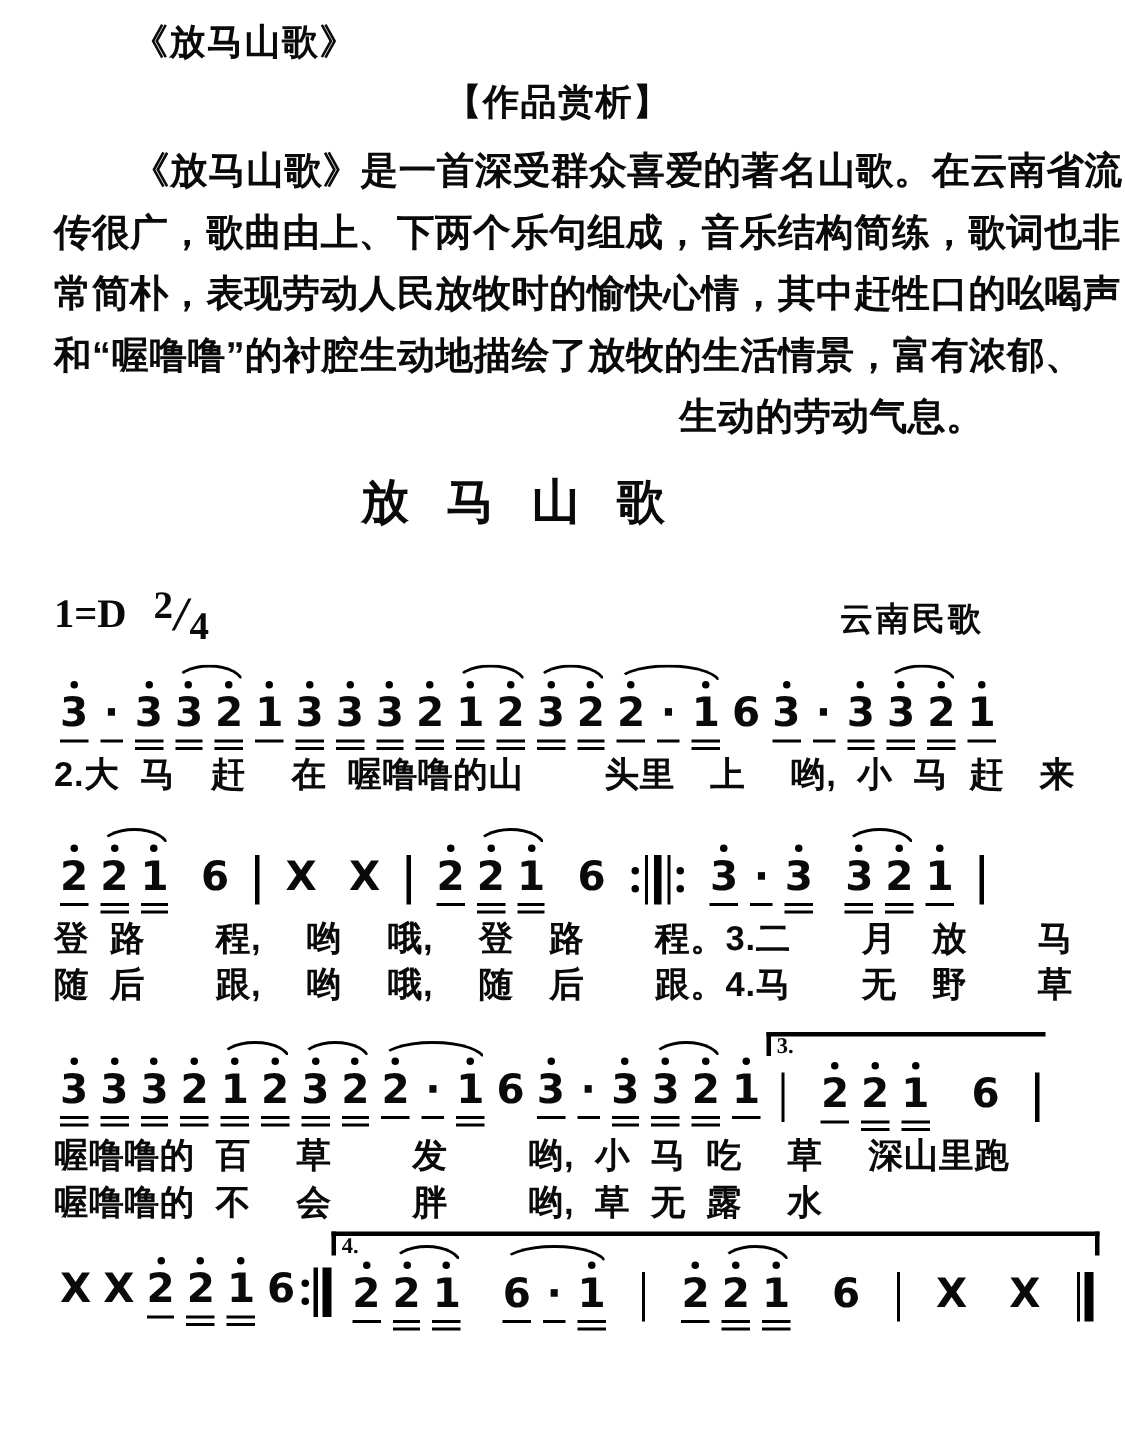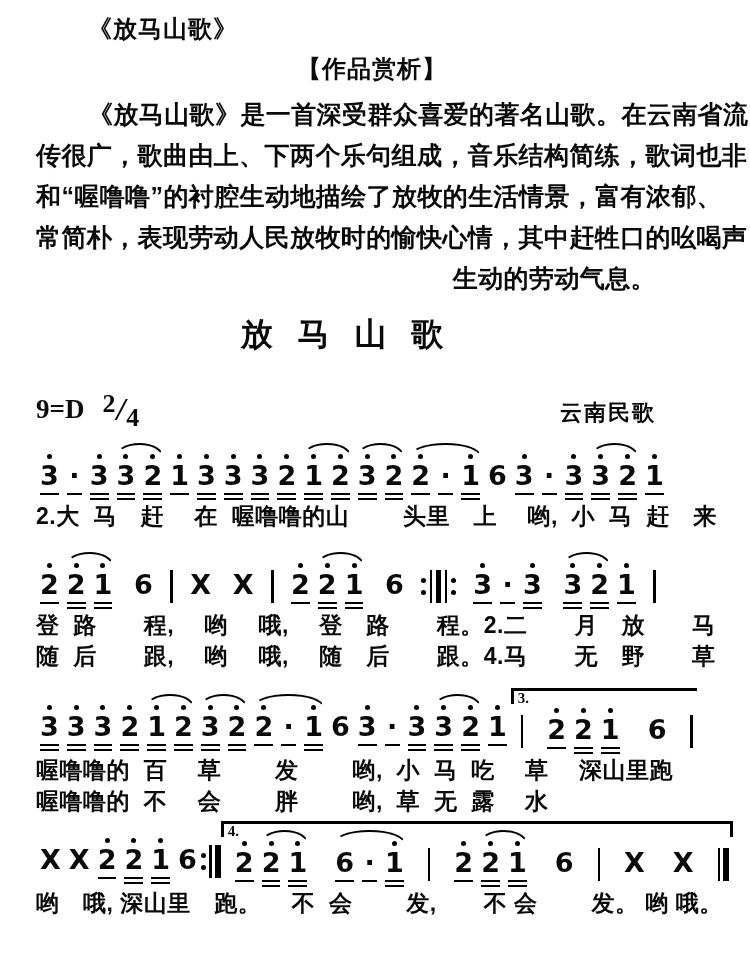--- a/index.html
+++ b/index.html
@@ -68,30 +68,30 @@
 <body>
 
 <div class="page">
 
   <div class="h-line">《放马山歌》</div>
   <div class="h-line second">【作品赏析】</div>
 
   <div class="para">
     <div class="pline indent">《放马山歌》是一首深受群众喜爱的著名山歌。在云南省流</div>
     <div class="pline">传很广，歌曲由上、下两个乐句组成，音乐结构简练，歌词也非</div>
+    <div class="pline">常简朴，表现劳动人民放牧时的愉快心情，其中赶牲口的吆喝声</div>
     <div class="pline">和“喔噜噜”的衬腔生动地描绘了放牧的生活情景，富有浓郁、</div>
-    <div class="pline">常简朴，表现劳动人民放牧时的愉快心情，其中赶牲口的吆喝声</div>
     <div class="pline">生动的劳动气息。</div>
   </div>
 
   <div class="songtitle">放 马 山 歌</div>
 
   <div class="keyrow">
     <div class="keysig">
-      <span>9=D</span>
+      <span>1=D</span>
       <span class="ts">
         <span class="ts-n">2</span><span class="ts-s">/</span><span class="ts-d">4</span>
       </span>
     </div>
     <div class="credit">云南民歌</div>
   </div>
 
   <div class="system sys1">
     <div class="notation">
         <span class="group">
@@ -498,21 +498,21 @@
             </span>
             <span class="nval">1</span>
             <span class="nuls">
               <span class="ul"></span>
             </span>
           </span>
           <span class="slur" style="left: 4%; width: 58.6667%;"></span>
         </span>
         <span class="barline"></span>
       </div>
-    <div class="lyric">登  路　　程,　 哟　 哦,　 登　路　　程。2.二　　月　放　　马</div>
+    <div class="lyric">登  路　　程,　 哟　 哦,　 登　路　　程。3.二　　月　放　　马</div>
     <div class="lyric">随  后　　跟,　 哟　 哦,　 随　后　　跟。4.马　　无　野　　草</div>
   </div>
 
   <div class="system sys3">
     <div class="notation">
         <span class="group">
           <span class="note">
             <span class="ndot">
               <span class="dotglyph"></span>
             </span>
@@ -905,16 +905,15 @@
             <span class="ndot"></span>
             <span class="nval">X</span>
             <span class="nuls"></span>
           </span>
           <span class="barfinal">
             <span class="bthin"></span>
             <span class="bthick"></span>
           </span>
         </span>
       </div>
-    <div class="lyric">哟　哦, 深山里　跑。　 不  会　　 发,　　不 会　　 发。 哟 哦。</div>
   </div>
 
 </div>
 
 </body></html>

